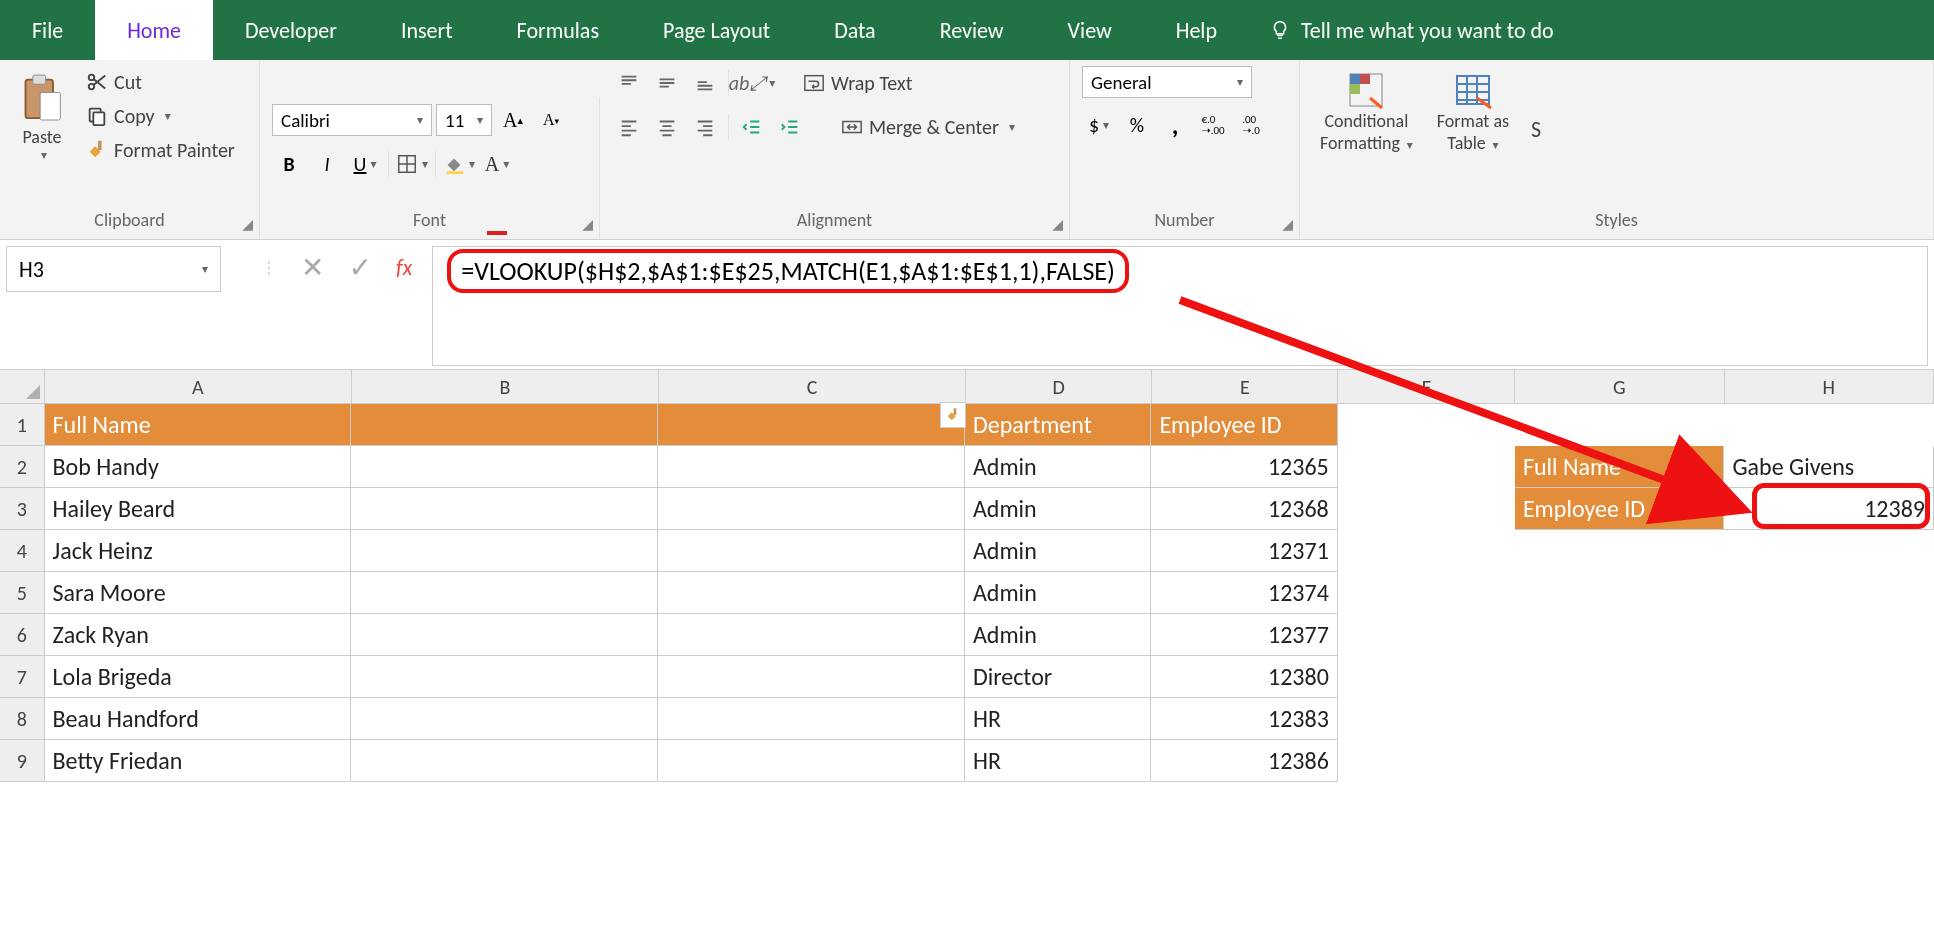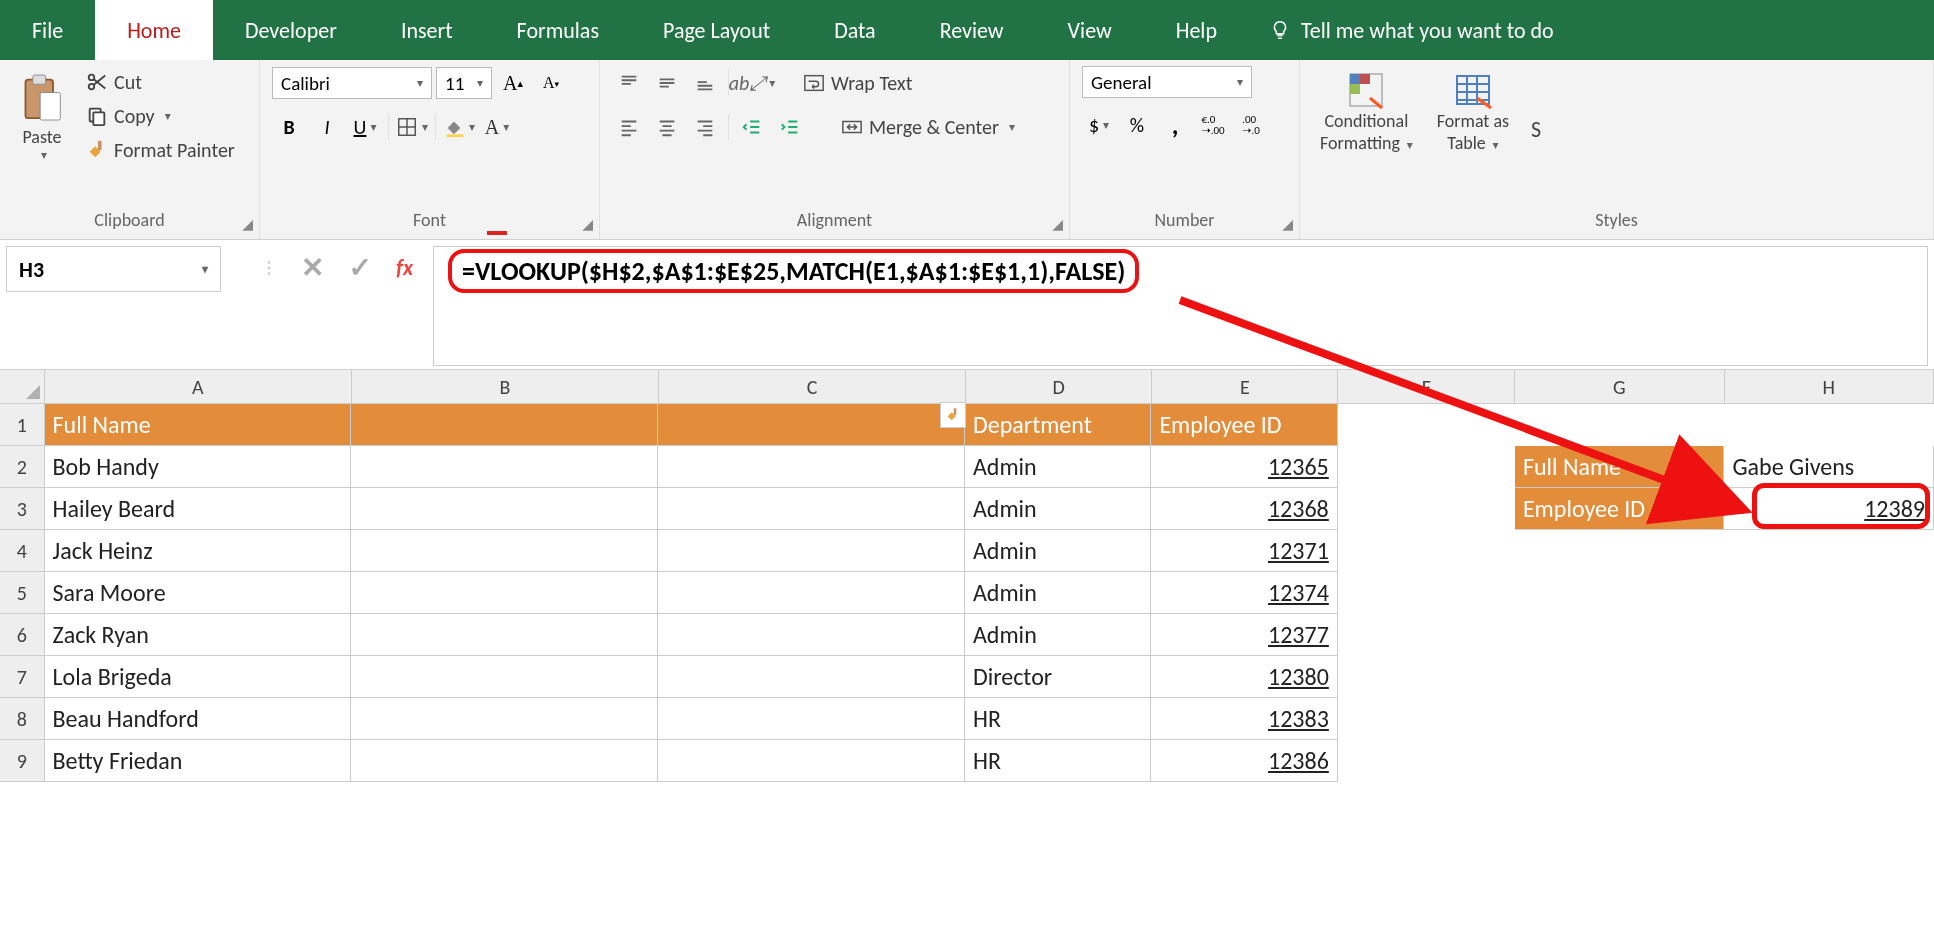--- a/index.html
+++ b/index.html
@@ -1,21 +1,21 @@
 <!DOCTYPE html>
 <html><head>
 <meta charset="utf-8">
 <style>
 * { box-sizing: border-box; margin: 0; padding: 0; font-family: 'Segoe UI', Calibri, sans-serif; }
 body { background: #fff; overflow: hidden; }
 
 
 .menubar { background: #217346; display: flex; height: 60px; align-items: stretch; }
 .menubar .tab { color: #fff; font-size: 22px; padding: 7px 32px; display: flex; align-items: center; cursor: pointer; }
-.menubar .tab.active { background: #fff; color: #b91c1c; }
+.menubar .tab.active { background: #fff; color: #6d28d9; }
 .tellme { display:flex; align-items:center; color:#fff; gap:10px; padding-left:20px; font-size:22px;}
 .bulb { width:22px; height:22px; display:inline-block; }
 
 
 .ribbon { background: #f3f3f3; display:flex; border-bottom:1px solid #d0d0d0; height:180px; }
 .group { border-right:1px solid #e0e0e0; padding:6px 12px 2px 12px; display:flex; flex-direction:column; justify-content:space-between; position:relative;}
 .group-label { text-align:center; color:#666; font-size:18px; padding-bottom:6px; }
 .group-body { flex:1; display:flex; align-items:flex-start; gap:8px; }
 .btn { display:flex; align-items:center; gap:6px; font-size:20px; color:#444; padding:4px 6px; cursor:pointer; white-space:nowrap; }
 .icon { width:22px; height:22px; display:inline-block; flex:none;}
@@ -25,42 +25,42 @@
 .dd-arrow { font-size:12px; color:#666; margin-left:4px;}
 .input-like { background:#fff; border:1px solid #bbb; height:32px; font-size:19px; padding:2px 8px; display:flex; align-items:center; justify-content:space-between;}
 .fontname { width:160px;}
 .fontsize { width:56px;}
 .sq { width:34px; height:34px; display:flex; align-items:center; justify-content:center; font-size:20px; border:1px solid transparent; cursor:pointer;}
 .dlg-launch{ position:absolute; right:6px; bottom:6px; font-size:14px; color:#888;}
 .sep{ width:1px; background:#e0e0e0; align-self:stretch; margin:4px 2px;}
 .lgbtn { display:flex; flex-direction:column; align-items:center; font-size:18px; color:#444; padding:4px 8px; cursor:pointer;}
 
 
-.fbar { display:flex; align-items:flex-start; border-bottom:1px solid #d0d0d0; height:130px; background:#fff; position:relative;font-weight:bold;}
+.fbar { display:flex; align-items:flex-start; border-bottom:1px solid #d0d0d0; height:130px; background:#fff; position:relative;}
 .namebox { width:215px; border:1px solid #ccc; height:46px; display:flex; align-items:center; justify-content:space-between; padding:0 12px; font-size:22px; margin:6px 0 0 6px; background:#fff;}
 .fx-controls { display:flex; align-items:center; gap:24px; padding:10px 20px 0 40px; color:#aaa;}
 .fx-controls .xmark{font-size:28px;}
 .fx-controls .check{font-size:28px;}
 .fx-label{ font-style:italic; font-size:22px; color:#ef4444;}
 .formula-field { flex:1; border:1px solid #ccc; min-height:120px; margin:6px 6px 0 0; padding:8px 14px; font-size:26px; background:#fff;}
 .hlred { border:4px solid #e11; border-radius:16px; padding:2px 10px;}
 
 
 .gridwrap { position:relative; }
 .colheads{ display:flex; background:#eee;}
 .corner{ width:48px; height:34px; background:#eee; border-right:1px solid #ccc; border-bottom:1px solid #ccc; position:relative;}
 .corner::after{content:''; position:absolute; right:4px; bottom:4px; border-left:14px solid transparent; border-bottom:14px solid #b0b0b0;}
 .colh{ height:34px; background:#eee; border-right:1px solid #ccc; border-bottom:1px solid #ccc; display:flex; align-items:center; justify-content:center; font-size:20px; color:#444;}
 .rows{ }
 .row{ display:flex; height:42px;}
 .rh{ width:48px; background:#eee; border-right:1px solid #ccc; border-bottom:1px solid #ccc; display:flex; align-items:center; justify-content:center; font-size:20px; color:#444;}
 .cell{ border-right:1px solid #ccc; border-bottom:1px solid #ccc; display:flex; align-items:center; padding:0 8px; font-size:24px; color:#222; background:#fff;}
 .orange{ background:#e38c3a; color:#fff;}
 .noborder{ border-right:none; border-bottom:none; background:#fff;}
-.num{ justify-content:flex-end;text-decoration:underline;}
+.num{ justify-content:flex-end;}
 
 
 .cA{width:330px;} .cB{width:330px;} .cC{width:330px;} .cD{width:200px;} .cE{width:200px;} .cF{width:190px;} .cG{width:225px;} .cH{width:225px;}
 
 
 .annot{position:absolute; pointer-events:none;}
 .redbox{border:5px solid #e11; border-radius:12px;}
 svg.arrow{position:absolute; pointer-events:none;}
 </style>
 </head>
@@ -121,21 +121,21 @@
               <rect x="13" y="2" width="4" height="10" fill="#c59461"></rect>
             </svg>
           <span>Format Painter</span>
         </div>
       </div>
     </div>
     <div class="group-label">Clipboard</div>
     <span class="dlg-launch">◢</span>
   </div>
 
-  <div class="group" style="min-width:340px;">
+  <div class="group" style="min-width:340px;margin-top:37px;">
     <div class="group-body vflex" style="gap:10px;">
       <div class="hflex">
         <div class="input-like fontname">
             <span>Calibri</span>
             <span class="dd-arrow">▾</span>
           </div>
         <div class="input-like fontsize">
             <span>11</span>
             <span class="dd-arrow">▾</span>
           </div>

